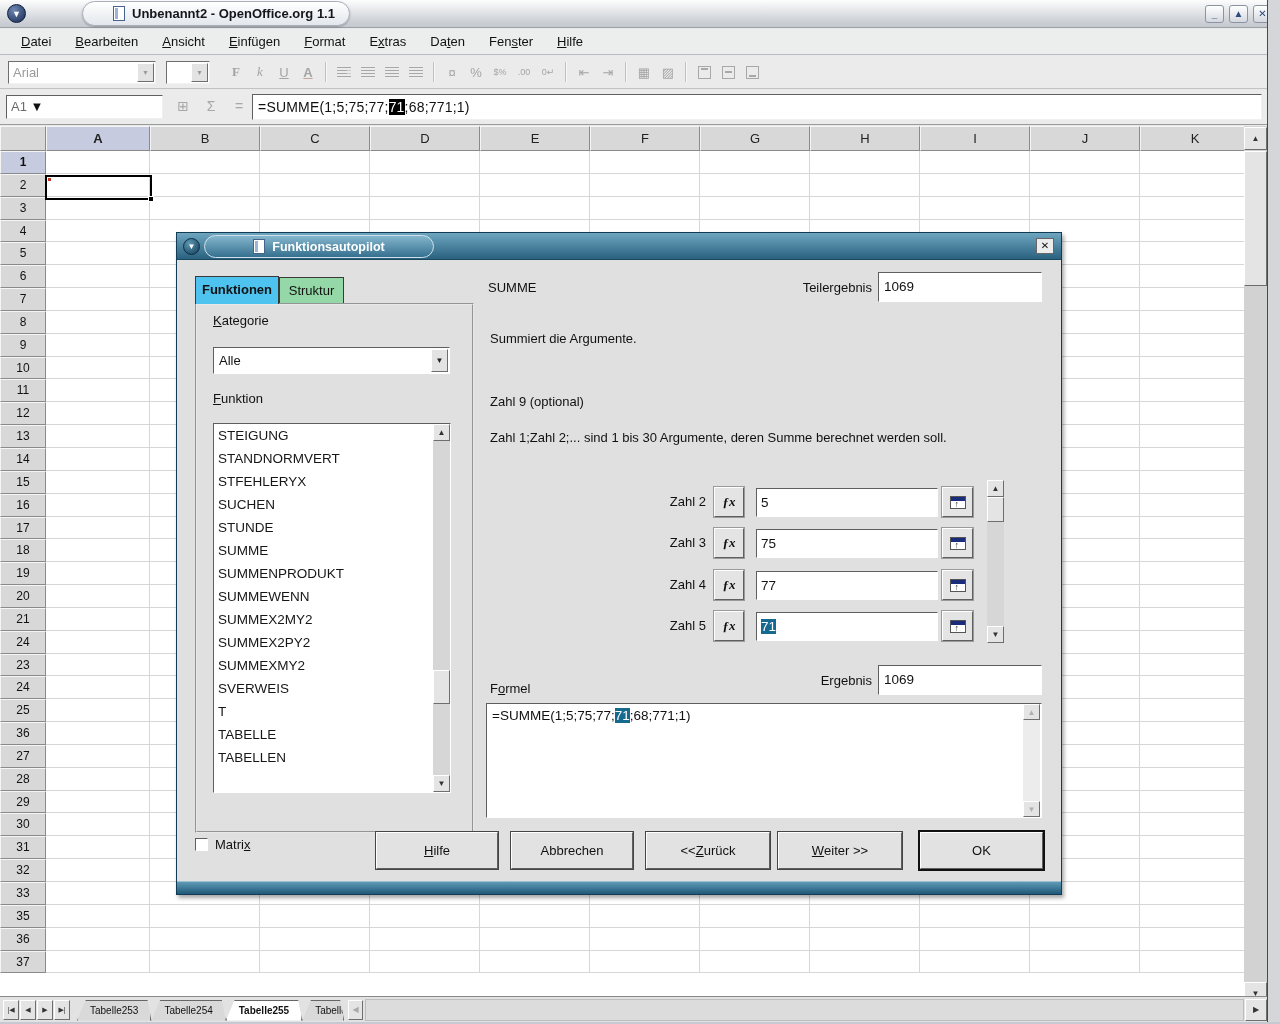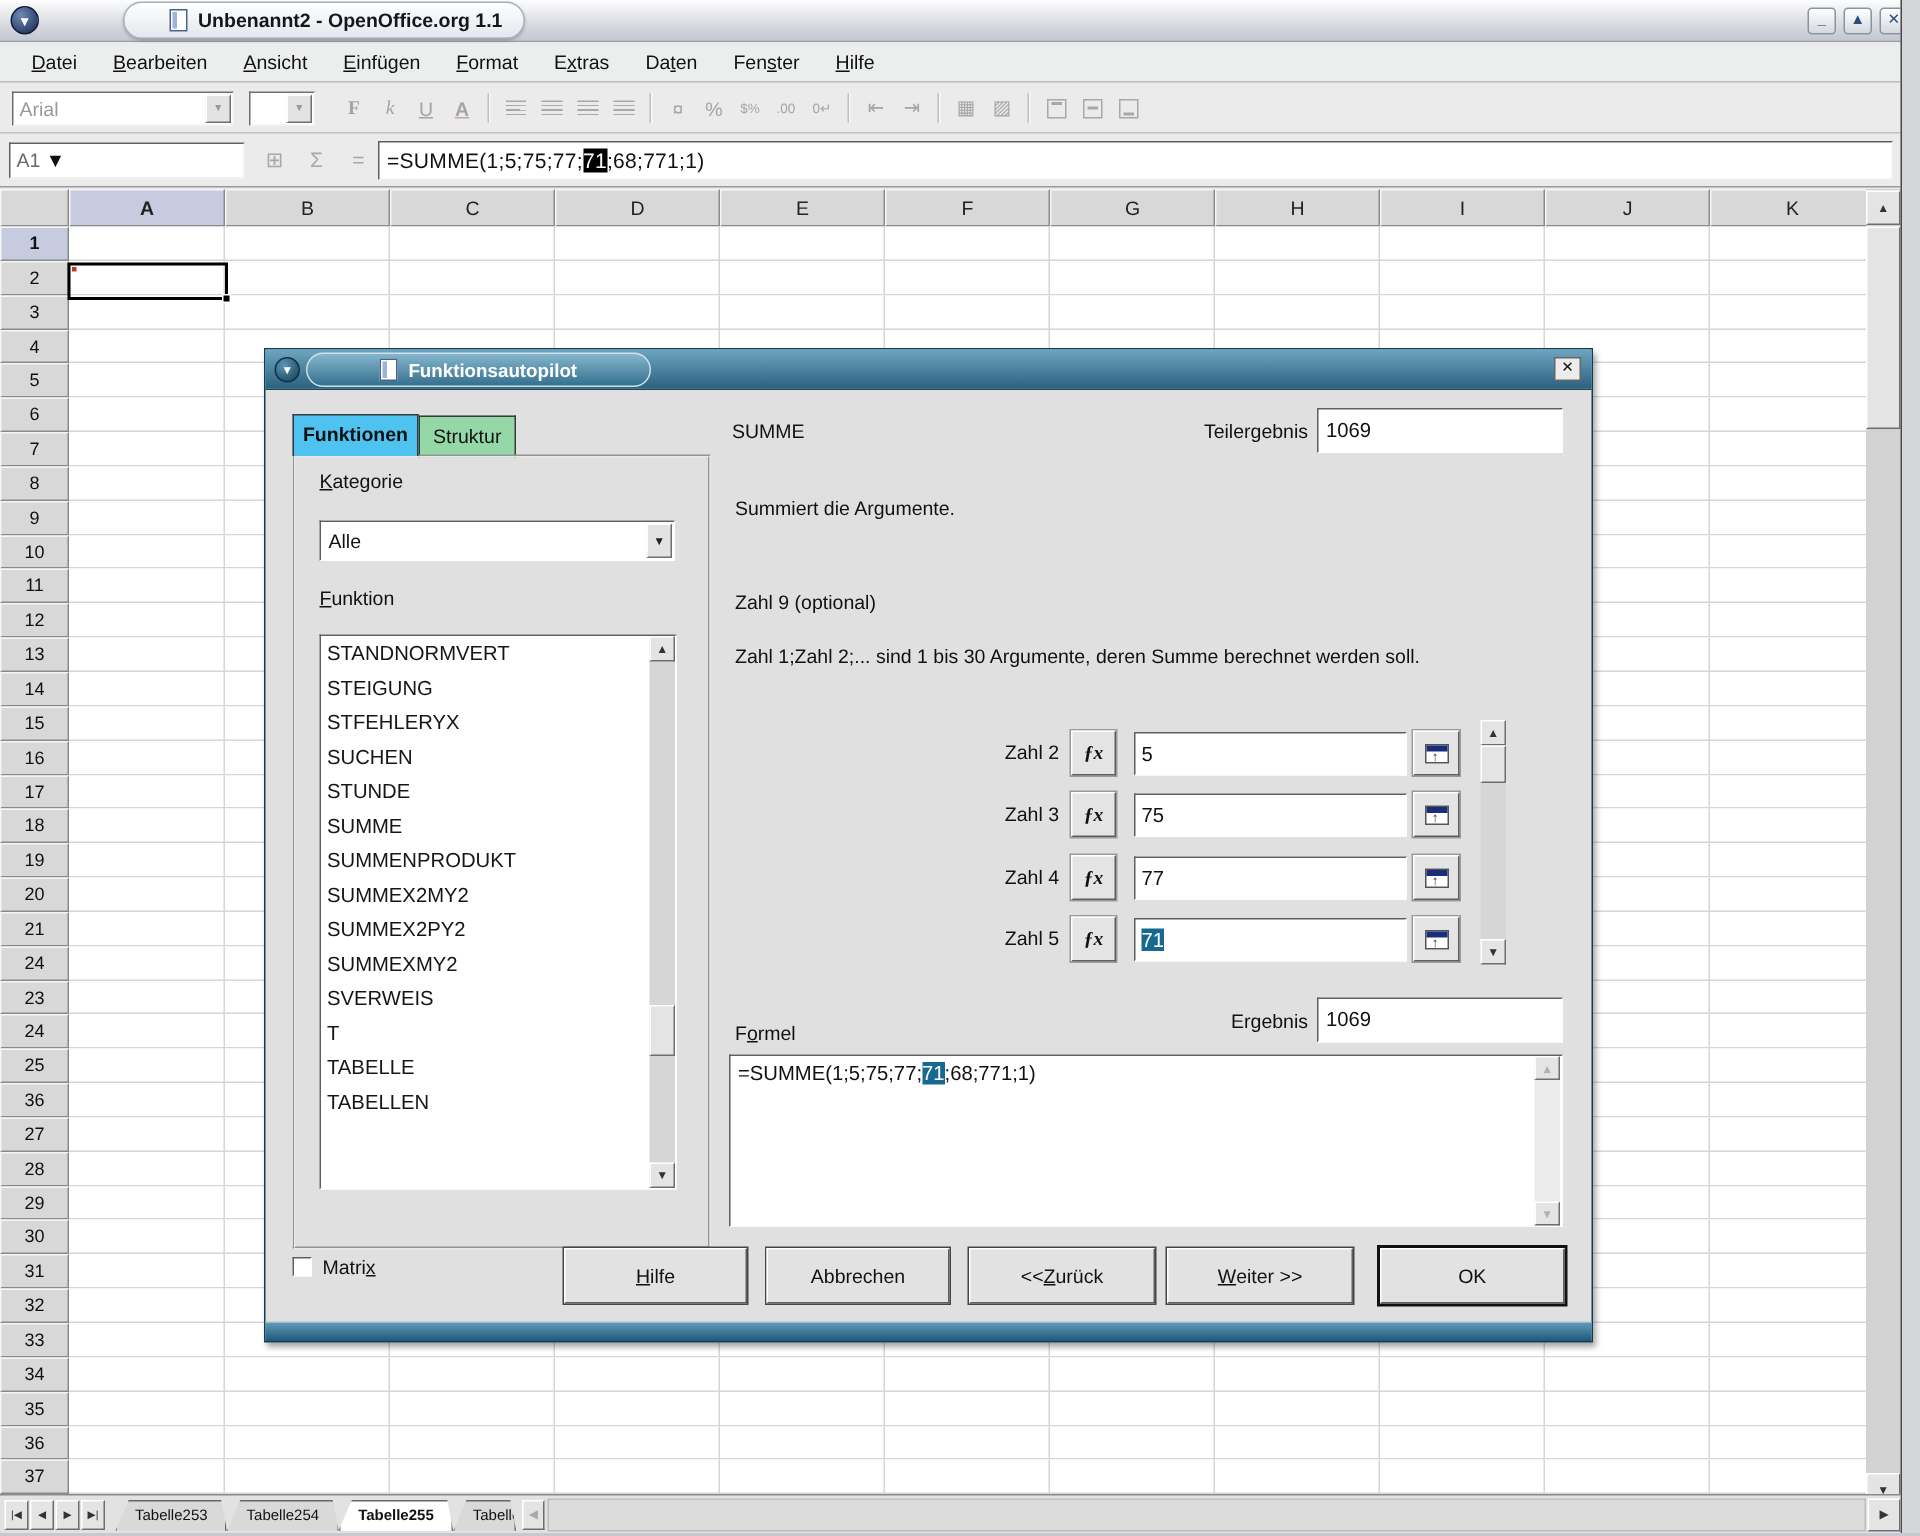--- a/index.html
+++ b/index.html
@@ -748,34 +748,20 @@
         <div class="gcell" style="width:110px;"></div>
         <div class="gcell" style="width:110px;"></div>
         <div class="gcell" style="width:110px;"></div>
         <div class="gcell" style="width:110px;"></div>
         <div class="gcell" style="width:110px;"></div>
         <div class="gcell" style="width:110px;"></div>
         <div class="gcell" style="width:110px;"></div>
         <div class="gcell" style="width:110px;"></div>
       </div>
       <div class="grow">
-        <div class="rowhdr ">34</div>
-        <div class="gcell" style="width:104px;"></div>
-        <div class="gcell" style="width:110px;"></div>
-        <div class="gcell" style="width:110px;"></div>
-        <div class="gcell" style="width:110px;"></div>
-        <div class="gcell" style="width:110px;"></div>
-        <div class="gcell" style="width:110px;"></div>
-        <div class="gcell" style="width:110px;"></div>
-        <div class="gcell" style="width:110px;"></div>
-        <div class="gcell" style="width:110px;"></div>
-        <div class="gcell" style="width:110px;"></div>
-        <div class="gcell" style="width:110px;"></div>
-      </div>
-      <div class="grow">
         <div class="rowhdr ">35</div>
         <div class="gcell" style="width:104px;"></div>
         <div class="gcell" style="width:110px;"></div>
         <div class="gcell" style="width:110px;"></div>
         <div class="gcell" style="width:110px;"></div>
         <div class="gcell" style="width:110px;"></div>
         <div class="gcell" style="width:110px;"></div>
         <div class="gcell" style="width:110px;"></div>
         <div class="gcell" style="width:110px;"></div>
         <div class="gcell" style="width:110px;"></div>
@@ -857,27 +843,28 @@
   <div class="dlg-tab" id="tab-struktur">Struktur</div>
   <div id="tabframe"></div>
 
   <div class="dlabel" style="left:36px; top:80px;"><u>K</u>ategorie</div>
   <div class="combo" id="cat-combo">
     <span class="cval">Alle</span>
     <span class="cbtn">▼</span>
   </div>
   <div class="dlabel" style="left:36px; top:158px;"><u>F</u>unktion</div>
   <div id="fn-list">
+      <div class="fn-item">STEIGUNG</div>
       <div class="fn-item">STANDNORMVERT</div>
-      <div class="fn-item">STEIGUNG</div>
       <div class="fn-item">STFEHLERYX</div>
       <div class="fn-item">SUCHEN</div>
       <div class="fn-item">STUNDE</div>
       <div class="fn-item">SUMME</div>
       <div class="fn-item">SUMMENPRODUKT</div>
+      <div class="fn-item">SUMMEWENN</div>
       <div class="fn-item">SUMMEX2MY2</div>
       <div class="fn-item">SUMMEX2PY2</div>
       <div class="fn-item">SUMMEXMY2</div>
       <div class="fn-item">SVERWEIS</div>
       <div class="fn-item">T</div>
       <div class="fn-item">TABELLE</div>
       <div class="fn-item">TABELLEN</div>
     </div>
   <div id="fn-scroll">
     <div class="sbtn up">▲</div>

